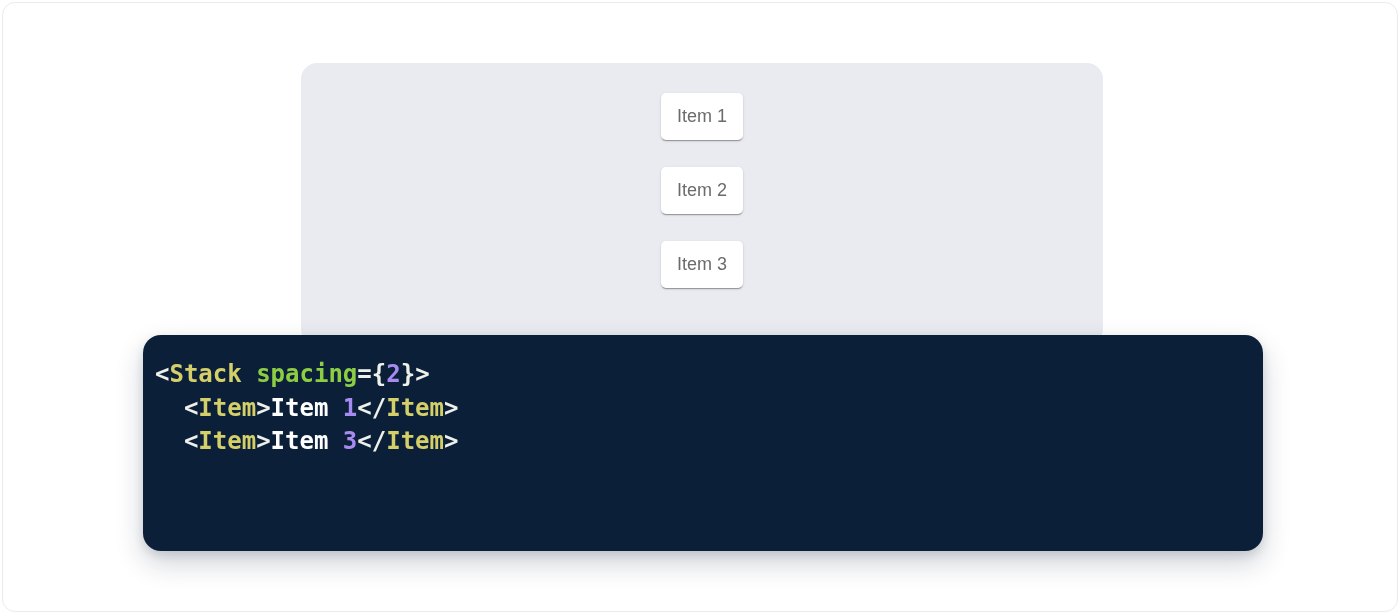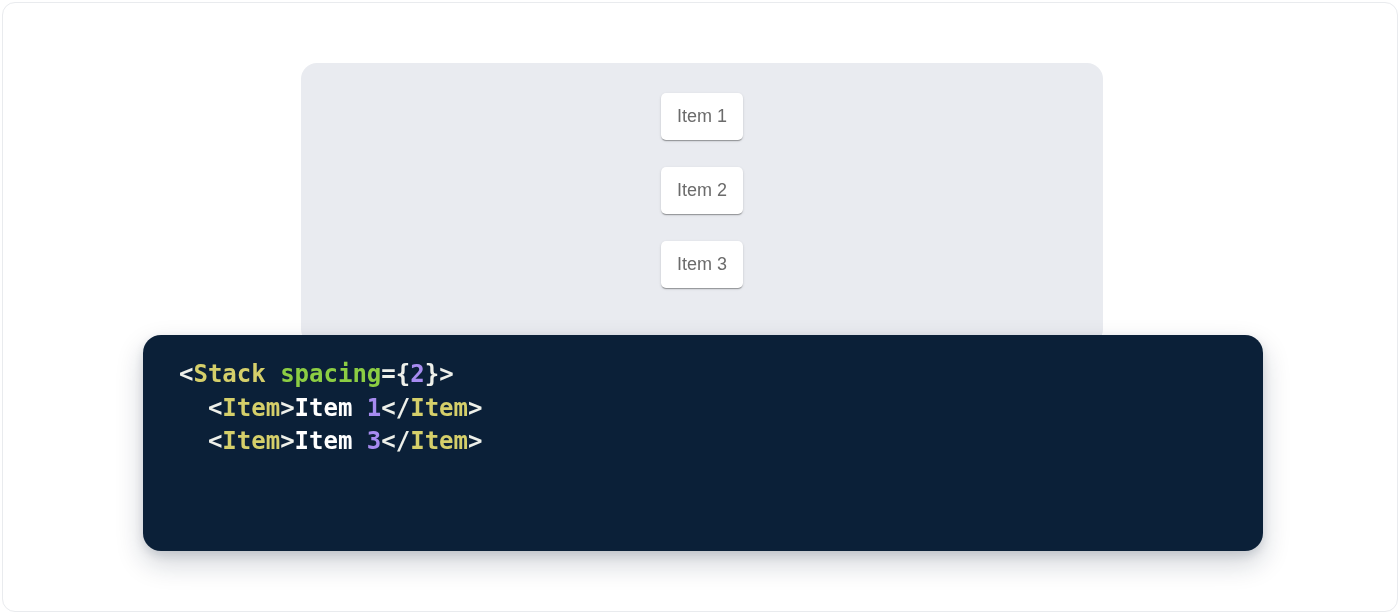--- a/index.html
+++ b/index.html
@@ -49,21 +49,21 @@
                 0 1px 3px 0 rgba(0,0,0,0.12);
     white-space: nowrap;
   }
   .code-block {
     position: absolute;
     left: 140px; top: 332px;
     width: 1120px; height: 216px;
     box-sizing: border-box;
     background: var(--code-bg, #0b2038);
     border-radius: 18px;
-    padding: 23px 36px;
+    padding: 23px 12px;
     box-shadow: 0 12px 28px rgba(13,32,56,0.20), 0 4px 10px rgba(13,32,56,0.12);
   }
   .code-content {
     font-family: "DejaVu Sans Mono", "Liberation Mono", monospace;
     font-size: 24px;
     line-height: 33.5px;
     font-weight: 700;
   }
   .code-line { white-space: pre; }
   .tok-punct { color: var(--tok-punct, #eef0ea); }

